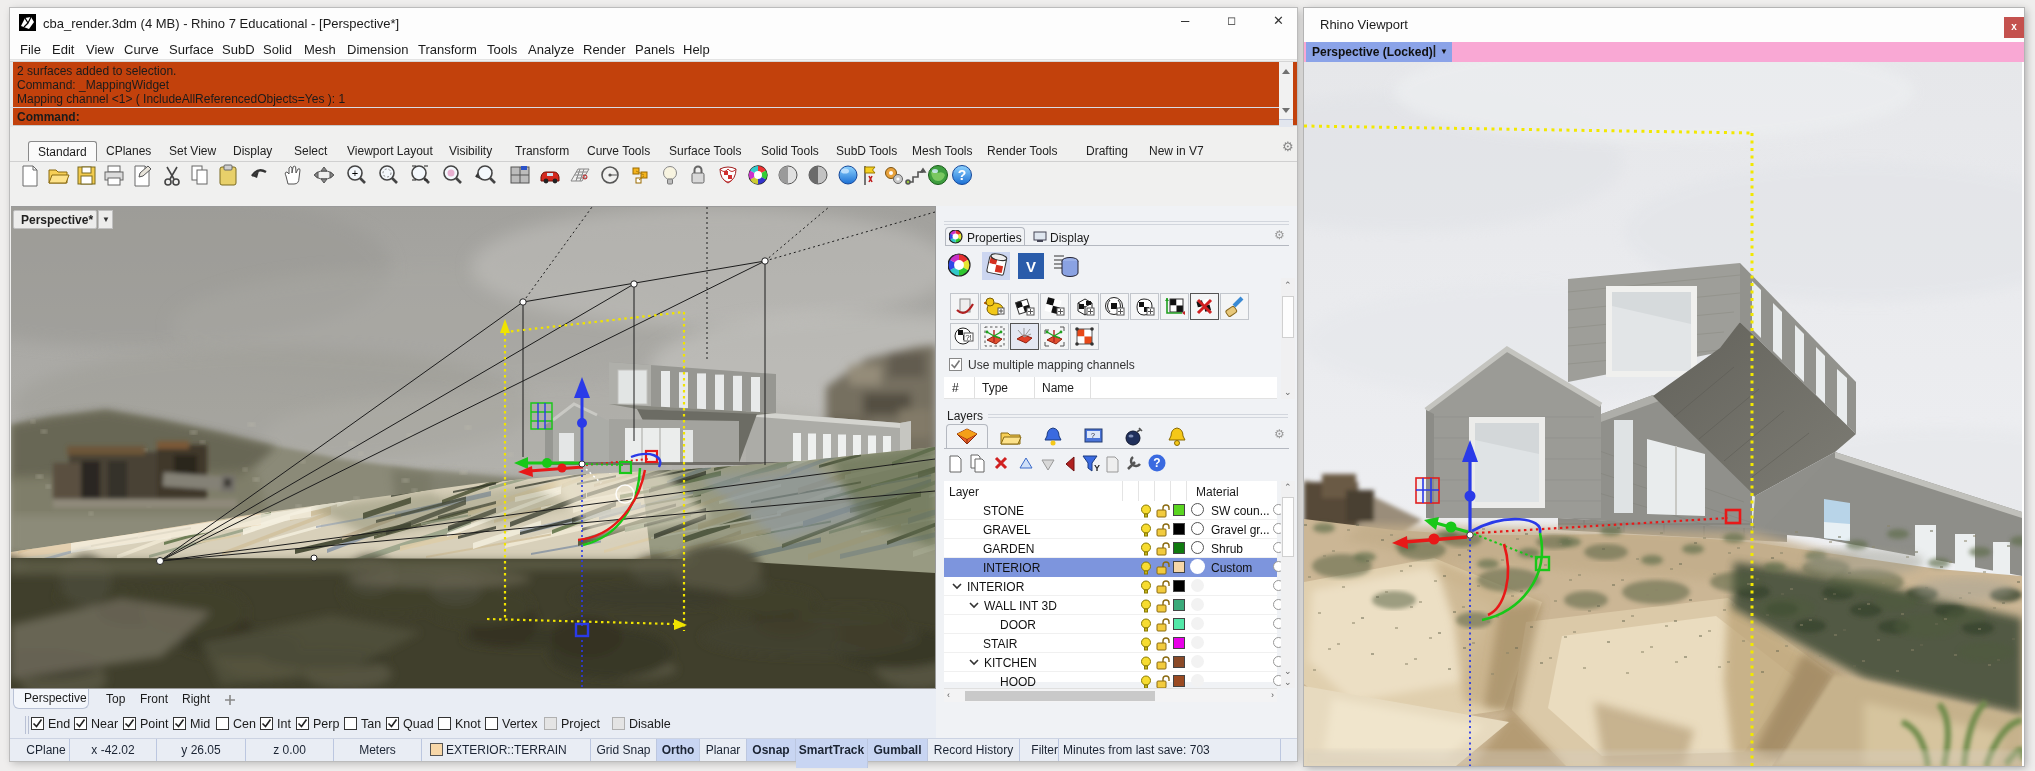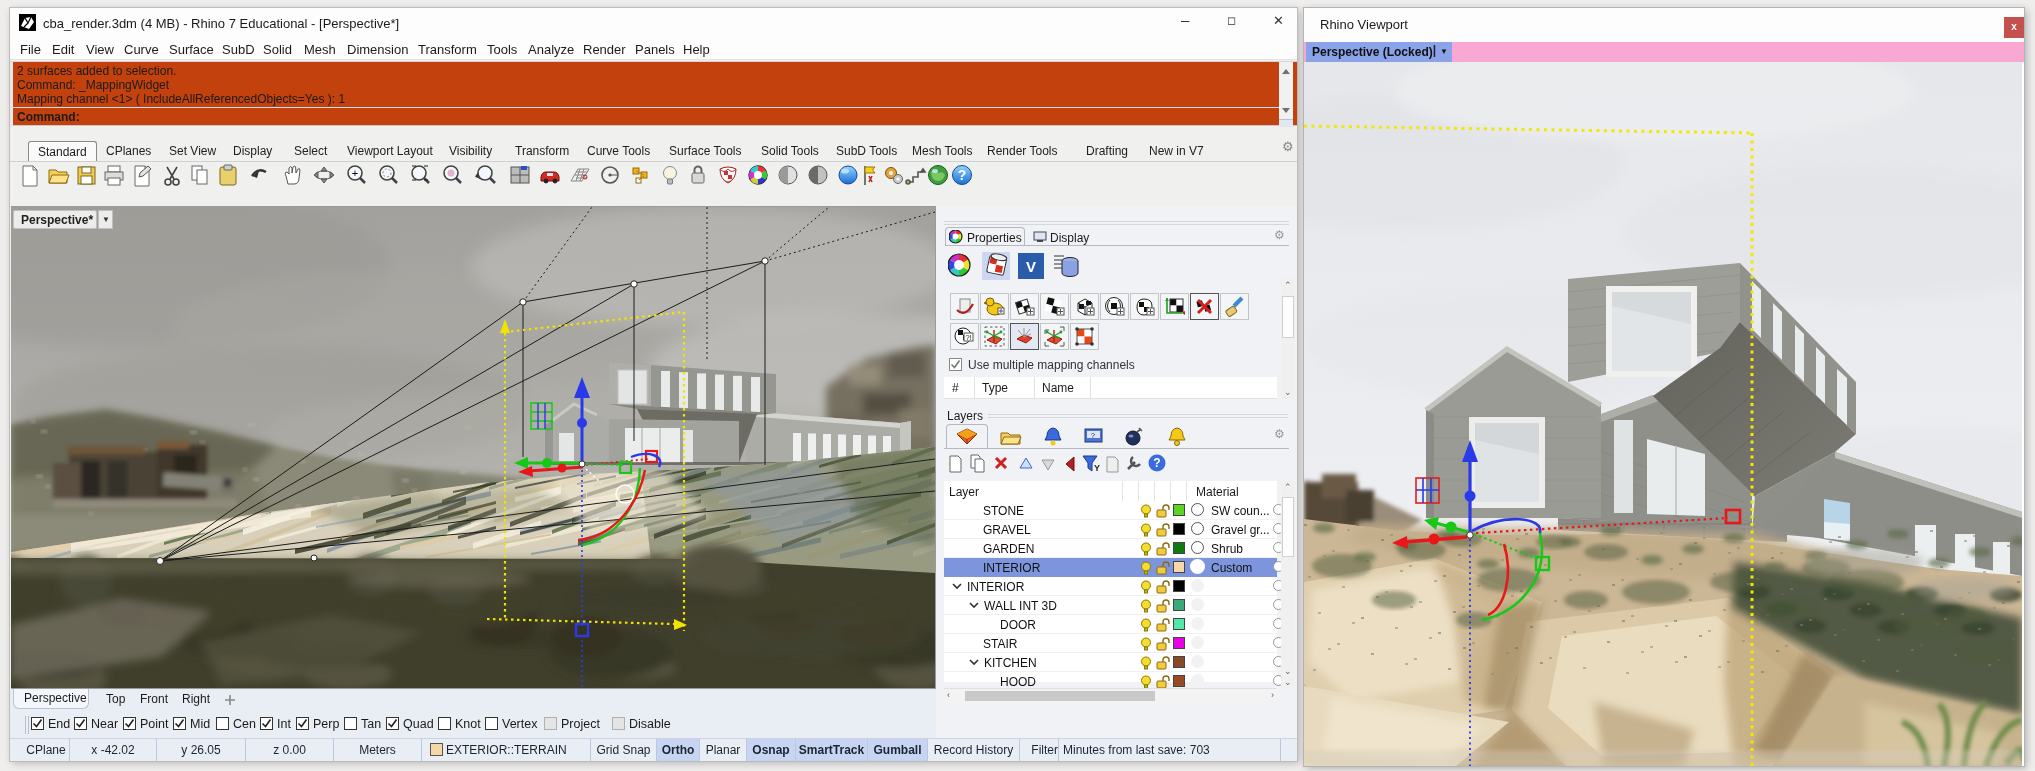--- a/index.html
+++ b/index.html
@@ -1156,21 +1156,21 @@
       <div class="abs" style="left:13px;top:0;width:47px;height:22px;border-right:1px solid #bcc7e0;padding-top:4px;text-align:center;white-space:nowrap;overflow:hidden;">CPlane</div>
       <div class="abs" style="left:60px;top:0;width:87px;height:22px;border-right:1px solid #bcc7e0;padding-top:4px;text-align:center;white-space:nowrap;overflow:hidden;">x -42.02</div>
       <div class="abs" style="left:147px;top:0;width:89px;height:22px;border-right:1px solid #bcc7e0;padding-top:4px;text-align:center;white-space:nowrap;overflow:hidden;">y 26.05</div>
       <div class="abs" style="left:236px;top:0;width:88px;height:22px;border-right:1px solid #bcc7e0;padding-top:4px;text-align:center;white-space:nowrap;overflow:hidden;">z 0.00</div>
       <div class="abs" style="left:324px;top:0;width:88px;height:22px;border-right:1px solid #bcc7e0;padding-top:4px;text-align:center;white-space:nowrap;overflow:hidden;">Meters</div>
       <div class="abs" style="left:412px;top:0;width:169px;height:22px;border-right:1px solid #bcc7e0;padding-top:4px;text-align:center;white-space:nowrap;overflow:hidden;text-align:left;padding-left:8px;"><span style="display:inline-block;width:13px;height:13px;background:#f7d7a8;border:1px solid #555;vertical-align:-2px;margin-right:3px;"></span>EXTERIOR::TERRAIN</div>
       <div class="abs" style="left:581px;top:0;width:66px;height:22px;border-right:1px solid #bcc7e0;padding-top:4px;text-align:center;white-space:nowrap;overflow:hidden;">Grid Snap</div>
       <div class="abs" style="left:647px;top:0;width:43px;height:22px;border-right:1px solid #bcc7e0;padding-top:4px;text-align:center;white-space:nowrap;overflow:hidden;background:#c8d5f2;font-weight:bold;">Ortho</div>
       <div class="abs" style="left:690px;top:0;width:47px;height:22px;border-right:1px solid #bcc7e0;padding-top:4px;text-align:center;white-space:nowrap;overflow:hidden;">Planar</div>
       <div class="abs" style="left:737px;top:0;width:49px;height:22px;border-right:1px solid #bcc7e0;padding-top:4px;text-align:center;white-space:nowrap;overflow:hidden;background:#c8d5f2;font-weight:bold;">Osnap</div>
-      <div class="abs" style="left:786px;top:0;width:72px;height:22px;border-right:1px solid #bcc7e0;padding-top:4px;text-align:center;white-space:nowrap;overflow:hidden;background:#c8d5f2;font-weight:bold;">SmartTrack</div>
+      <div class="abs" style="left:786px;top:0;width:72px;height:29px;border-right:1px solid #bcc7e0;padding-top:4px;text-align:center;white-space:nowrap;overflow:hidden;background:#c8d5f2;font-weight:bold;">SmartTrack</div>
       <div class="abs" style="left:858px;top:0;width:60px;height:22px;border-right:1px solid #bcc7e0;padding-top:4px;text-align:center;white-space:nowrap;overflow:hidden;background:#c8d5f2;font-weight:bold;">Gumball</div>
       <div class="abs" style="left:918px;top:0;width:92px;height:22px;border-right:1px solid #bcc7e0;padding-top:4px;text-align:center;white-space:nowrap;overflow:hidden;">Record History</div>
       <div class="abs" style="left:1010px;top:0;width:39px;height:22px;border-right:1px solid #bcc7e0;padding-top:4px;text-align:right;white-space:nowrap;overflow:hidden;">Filter</div>
       <div class="abs" style="left:1049px;top:0;width:222px;height:22px;border-right:1px solid #bcc7e0;padding-top:4px;text-align:center;white-space:nowrap;overflow:hidden;text-align:left;padding-left:4px;">Minutes from last save: 703</div>
     </div>
 </div>
 
 <div id="rwin">
  <div class="abs" style="left:0;top:0;width:720px;height:34px;background:#fdfdfd;">
    <span class="abs t13" style="left:16px;top:9px;">Rhino Viewport</span>

